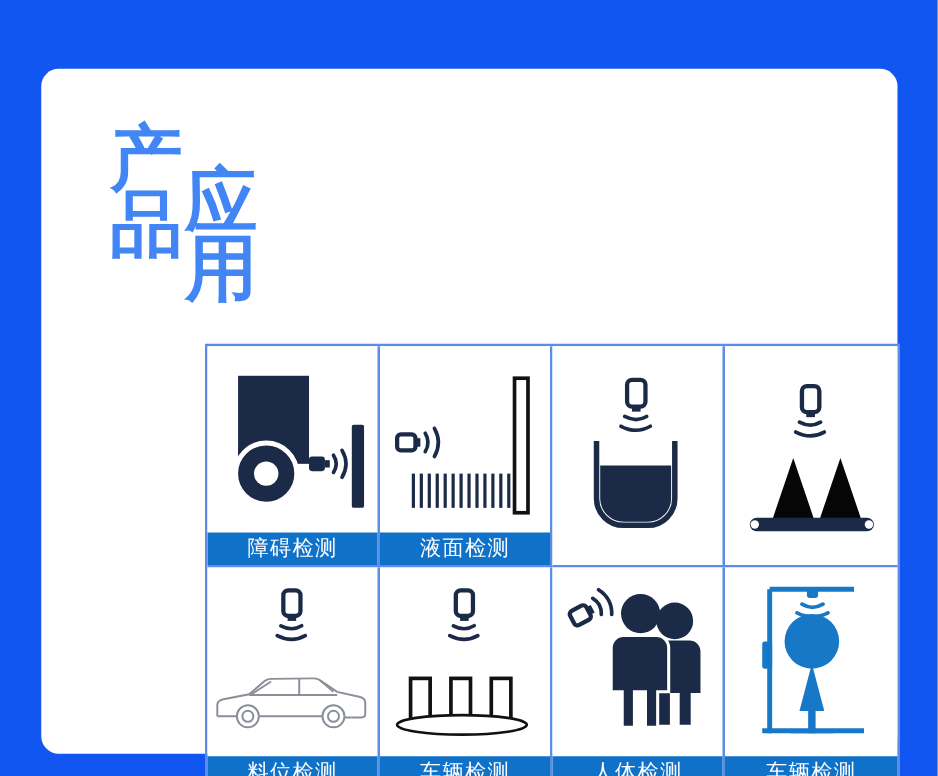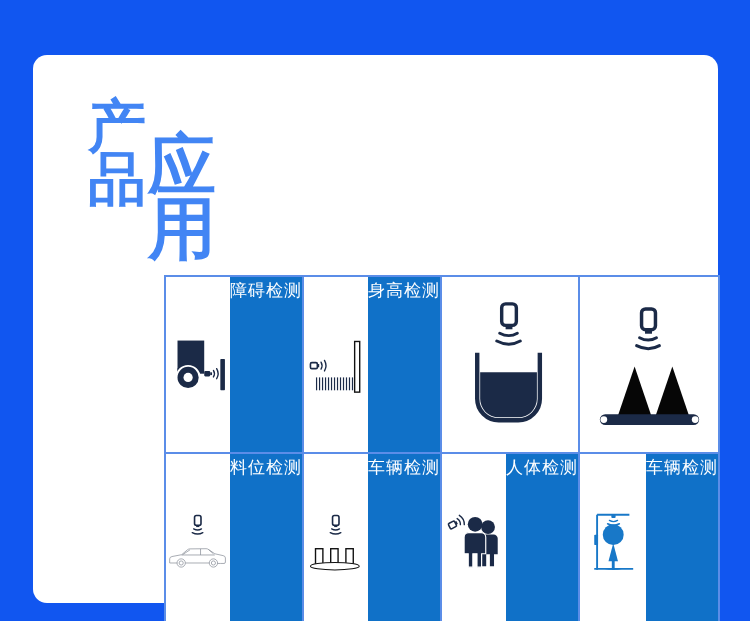--- a/index.html
+++ b/index.html
@@ -47,21 +47,21 @@
   }
   .heading .word-1 {
     left: 0px;
     top: 5px;
     font-size: 58px;
     width: 62px;
   }
   .heading .word-2 {
     left: 60px;
     top: 40px;
-    font-size: 68px;
+    font-size: 58px;
     width: 62px;
   }
   
   .grid {
     position: absolute;
     left: 131px;
     top: 220px;
     width: 556px;
     height: 358px;
     border: 2px solid #5b8de8;
@@ -70,21 +70,21 @@
     grid-template-columns: repeat(4, 1fr);
     grid-template-rows: repeat(2, 1fr);
   }
   .cell {
     position: relative;
     border-right: 2px solid #5b8de8;
     border-bottom: 2px solid #5b8de8;
     box-sizing: border-box;
     background: #ffffff;
     display: flex;
-    flex-direction: row;
+    flex-direction: column;
     justify-content: center;
   }
   .cell:nth-child(4n) { border-right: none; }
   .cell:nth-child(n+5) { border-bottom: none; }
   .art {
     flex: 1 1 auto;
     position: relative;
     overflow: hidden;
   }
   .art svg {
@@ -154,21 +154,21 @@
               <rect x="71.5" y="98" width="2.6" height="28"></rect>
               <rect x="78" y="98" width="2.6" height="28"></rect>
               <rect x="84.5" y="98" width="2.6" height="28"></rect>
               <rect x="91" y="98" width="2.6" height="28"></rect>
               <rect x="97.5" y="98" width="2.6" height="28"></rect>
               <rect x="104" y="98" width="2.6" height="28"></rect>
             </g>
             <rect x="110" y="20" width="11" height="110" fill="#ffffff" stroke="#111111" stroke-width="3"></rect>
           </svg>
         </div>
-        <div class="label">身高检测</div>
+        <div class="label">液面检测</div>
       </div>
 
       <div class="cell">
         <div class="art">
           <svg viewBox="0 0 139 140" preserveAspectRatio="xMidYMid meet">
             <rect x="61" y="8" width="15" height="22" rx="4" fill="none" stroke="#1b2a47" stroke-width="3.5"></rect>
             <rect x="65" y="30" width="7" height="4" fill="#1b2a47"></rect>
             <path d="M59 38 q9.5 5 18 0" stroke="#1b2a47" stroke-width="3" fill="none" stroke-linecap="round"></path>
             <path d="M56 46 q12.5 6.5 24 0" stroke="#1b2a47" stroke-width="3" fill="none" stroke-linecap="round"></path>
             <path d="M36 58 L36 105 a22 22 0 0 0 22 22 h20 a22 22 0 0 0 22 -22 L100 58" fill="none" stroke="#1b2a47" stroke-width="4.5"></path>

